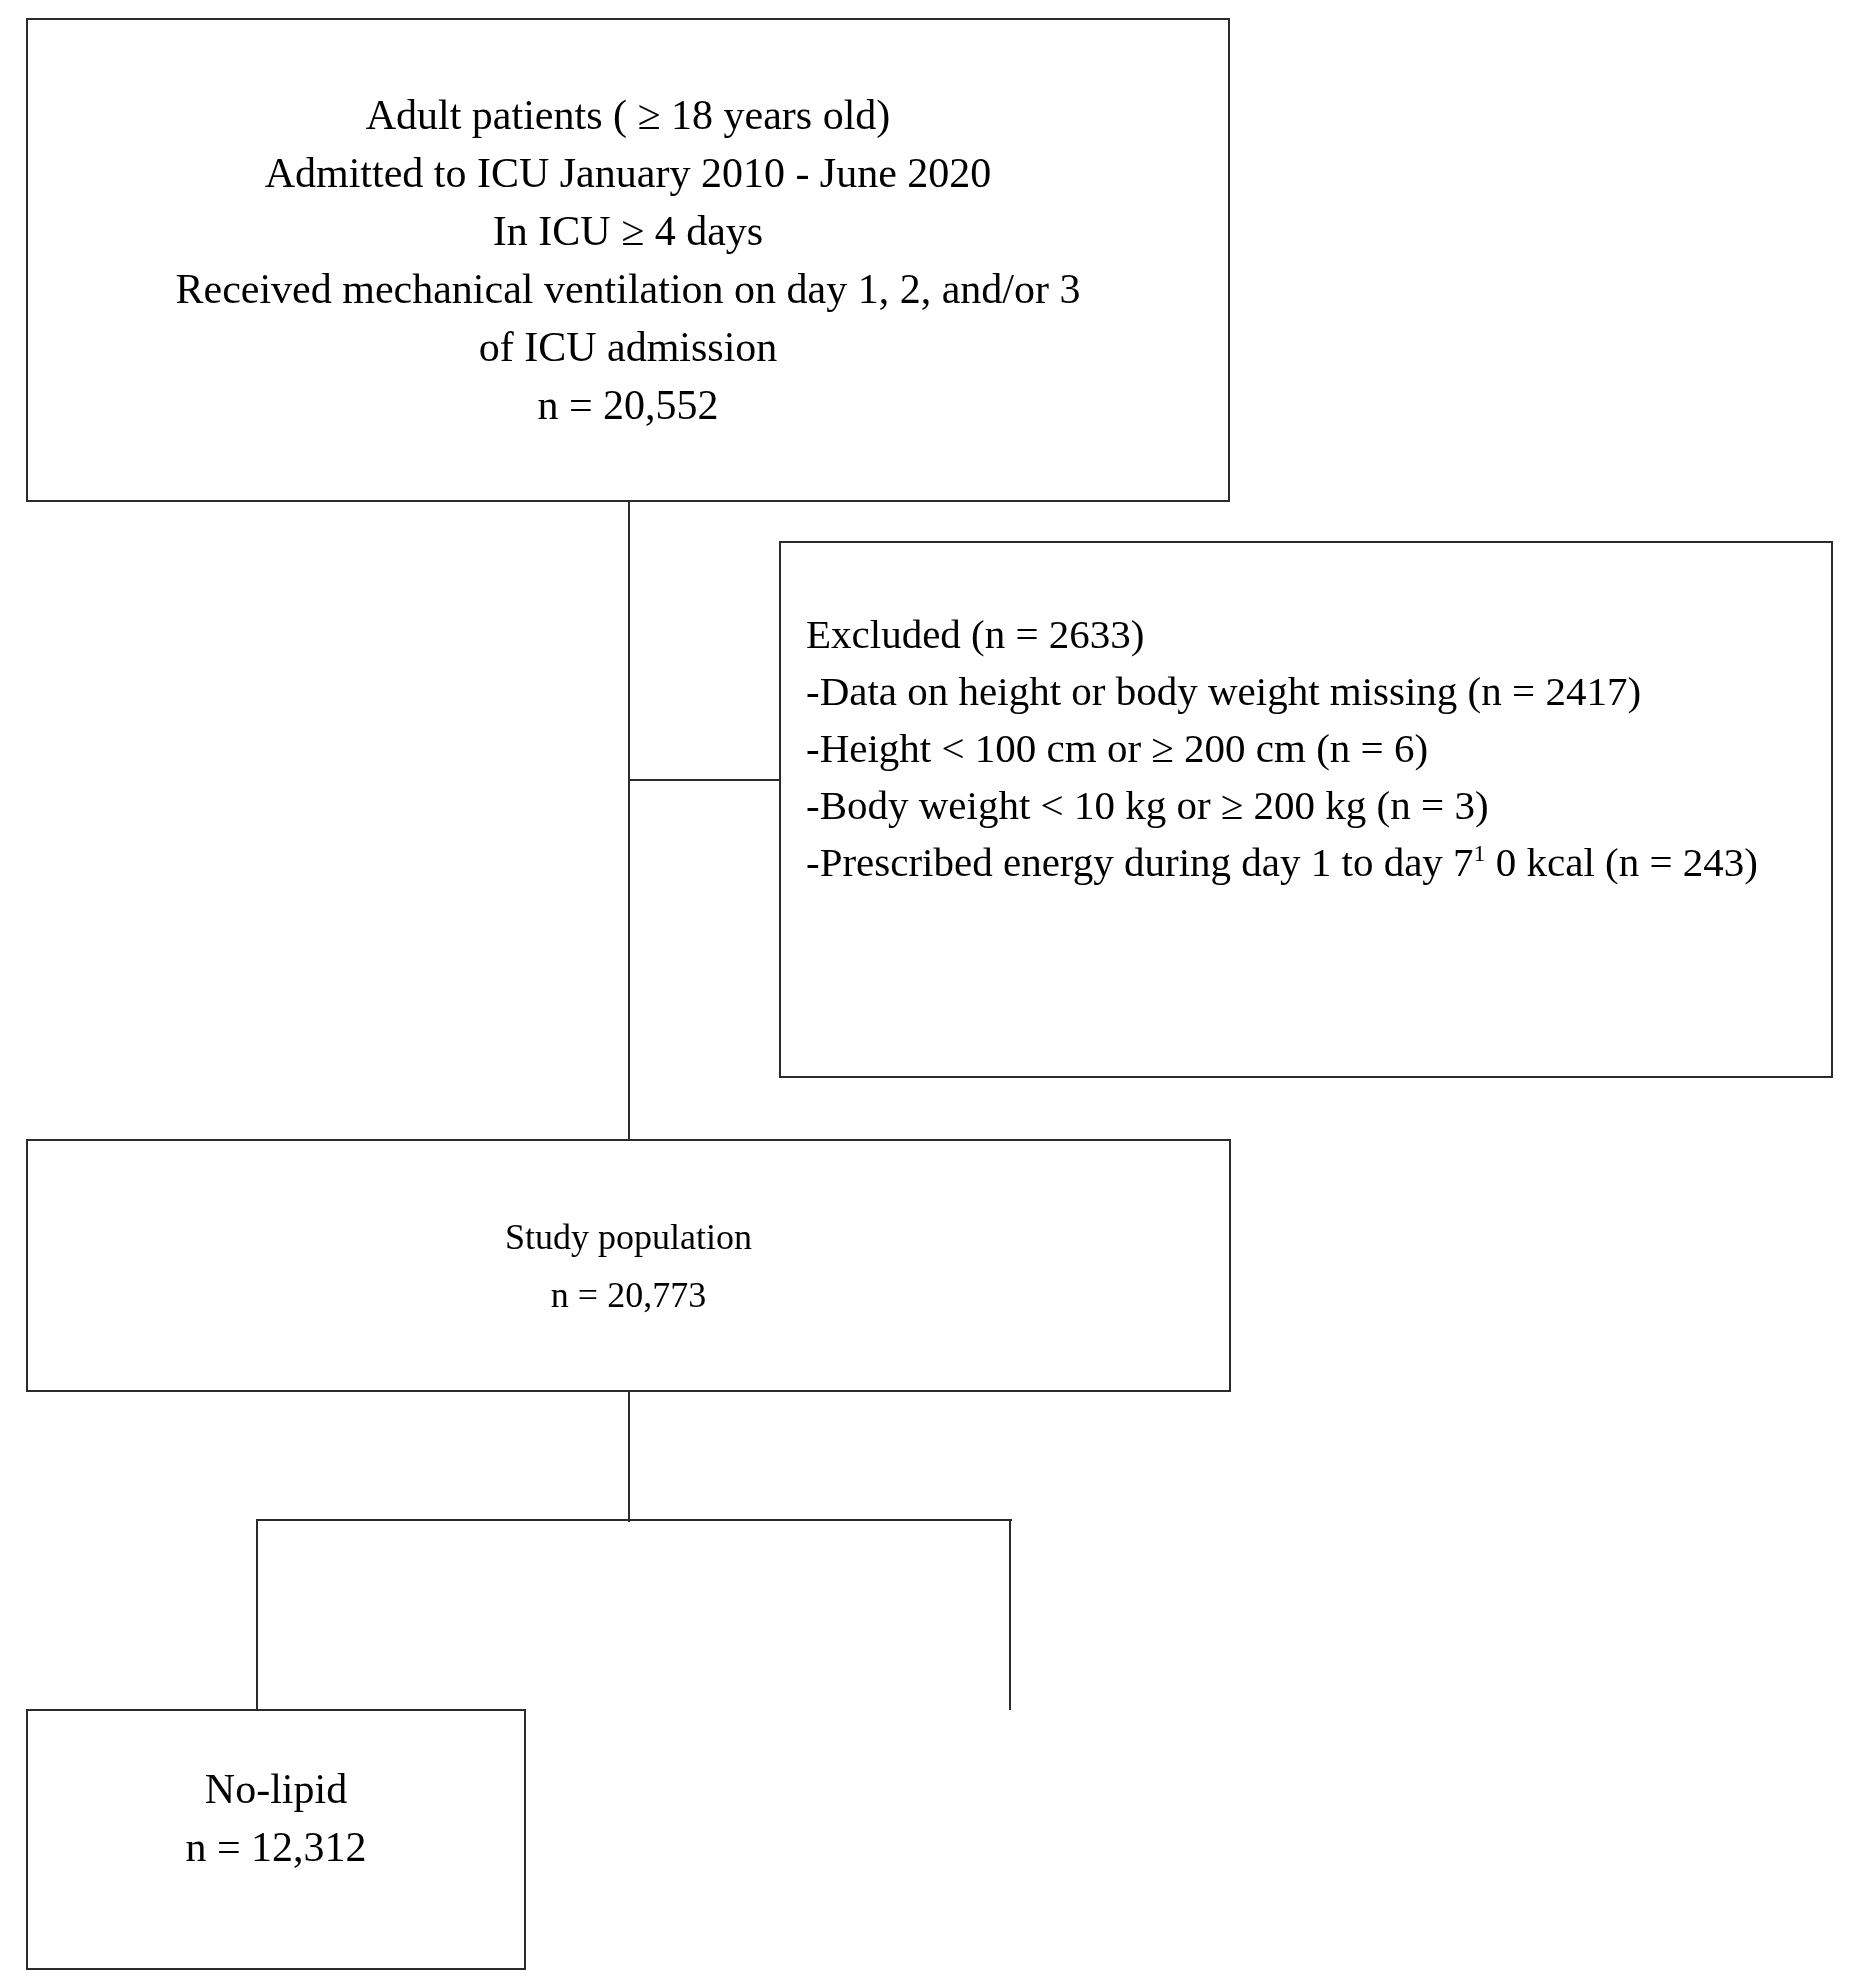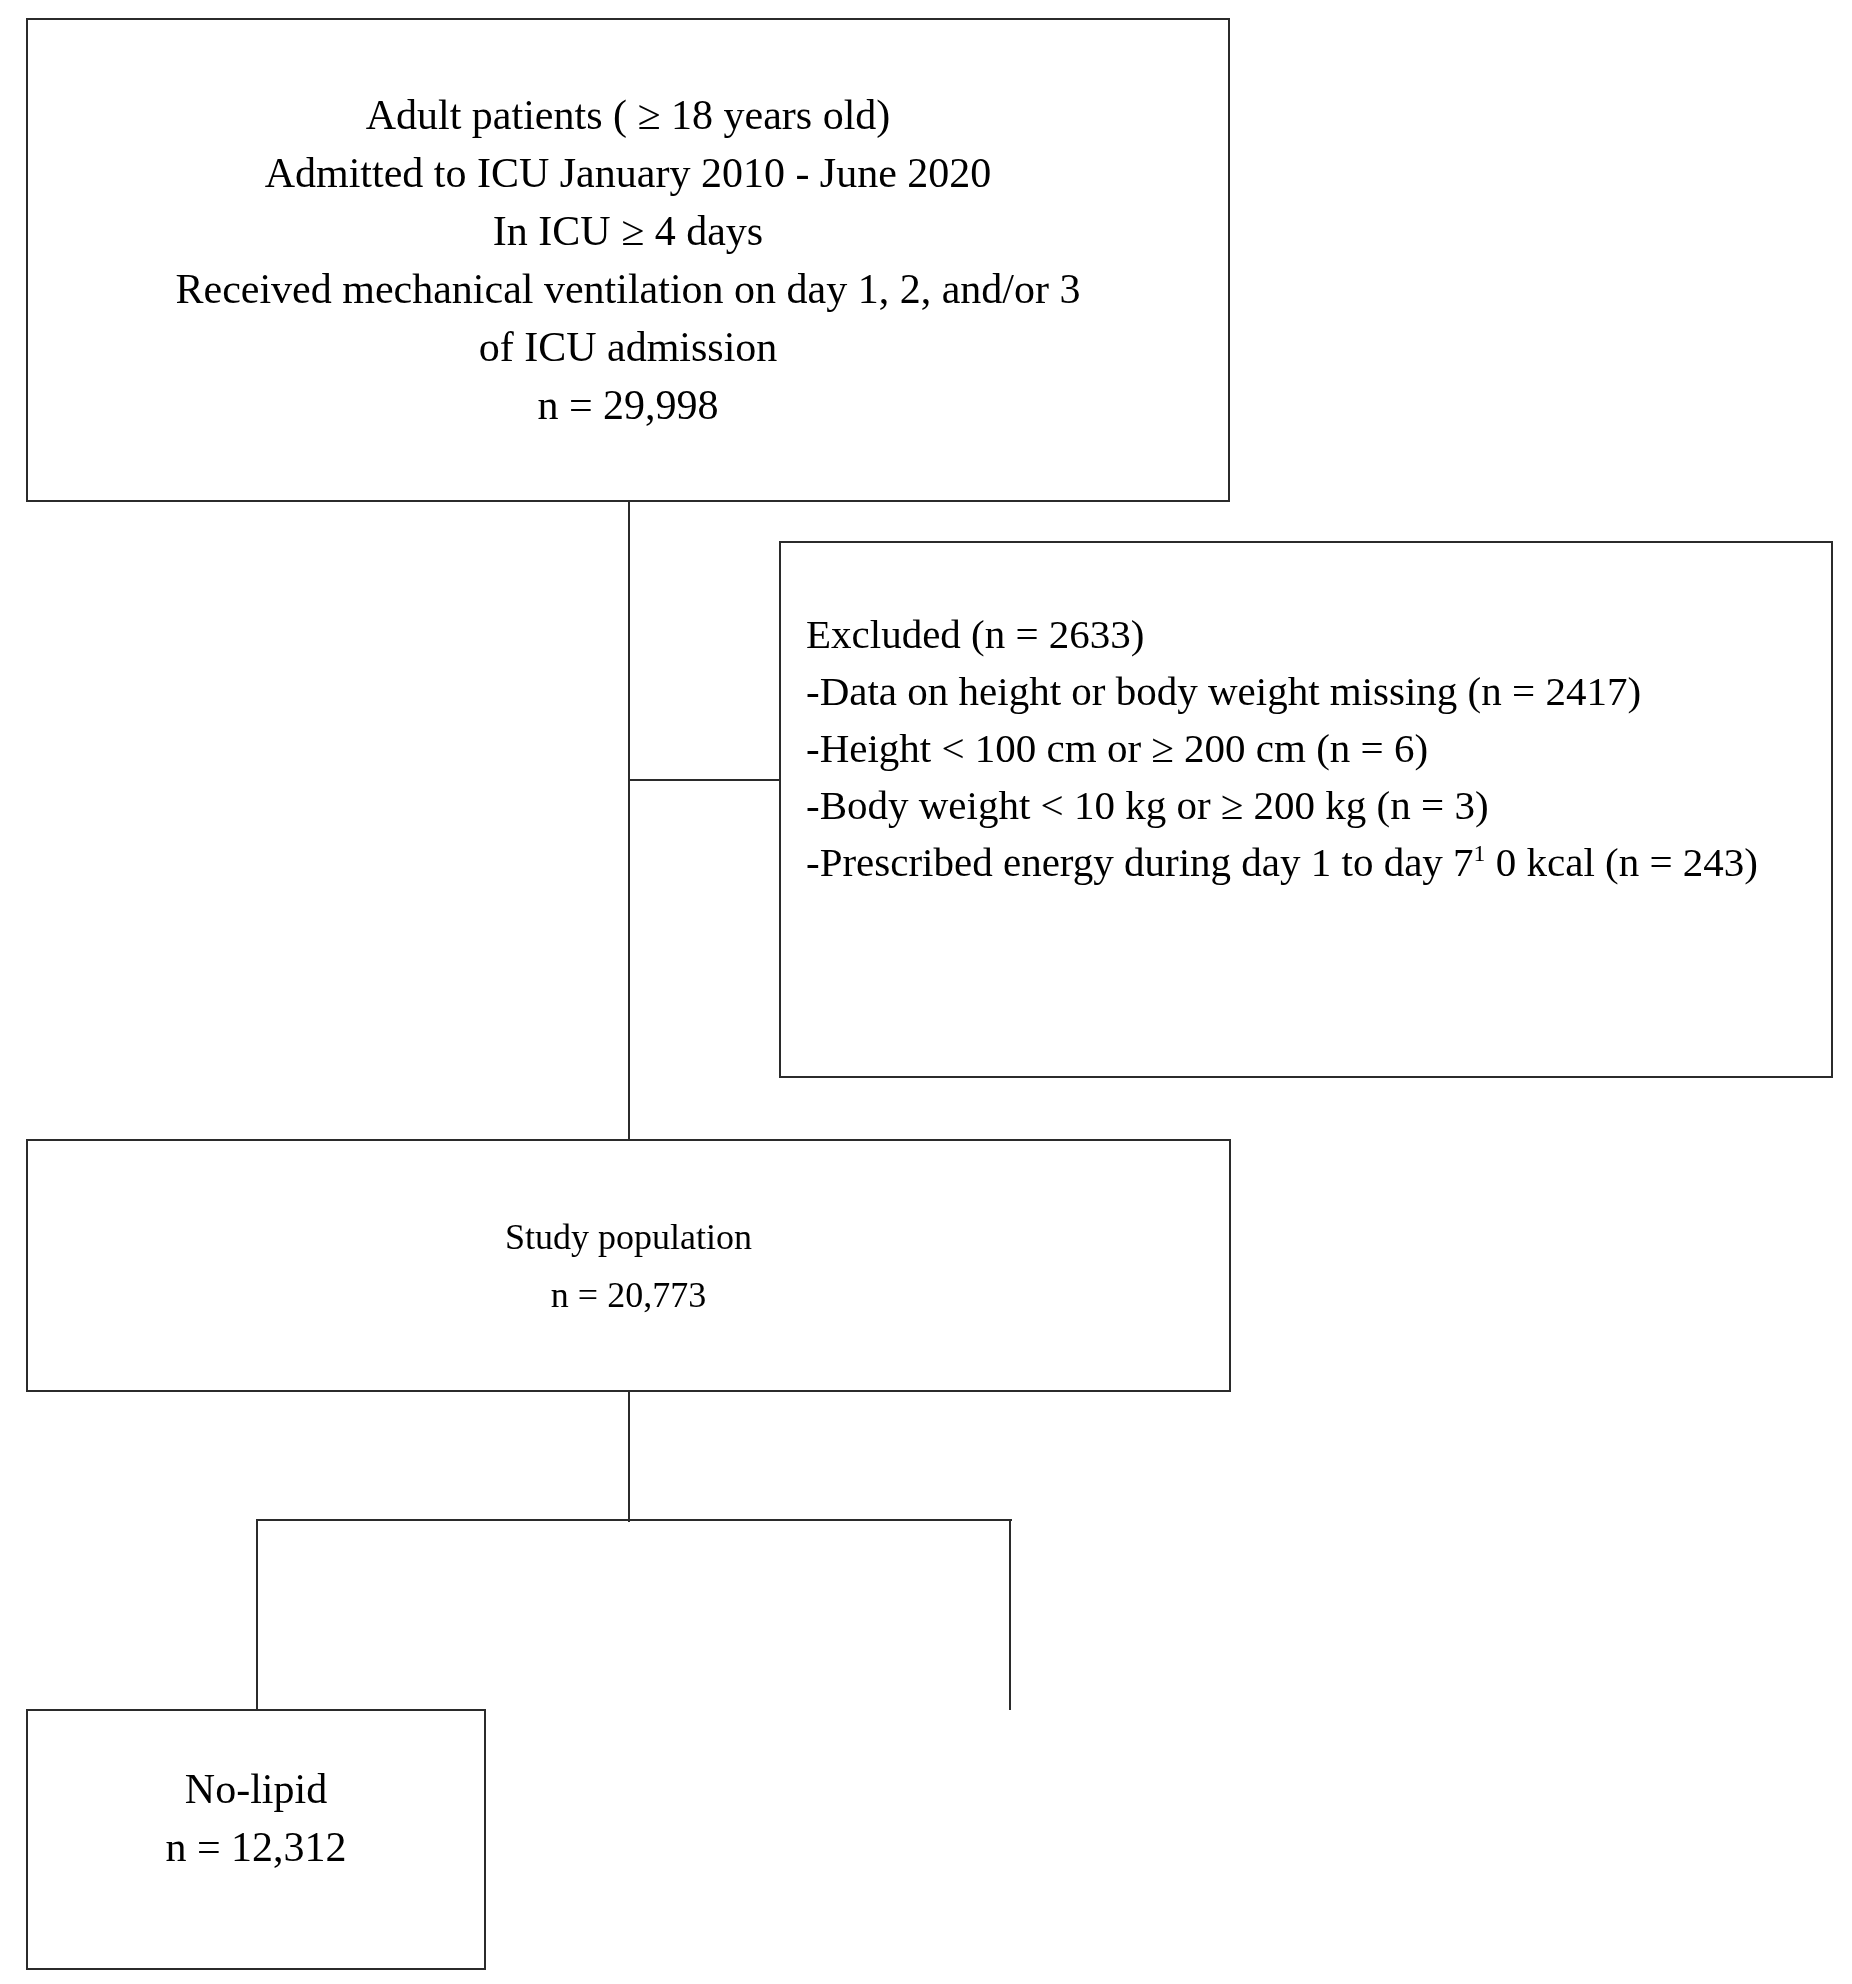--- a/index.html
+++ b/index.html
@@ -79,21 +79,21 @@
   }
   #box-study .txt-line {
     font-size: 36px;
     line-height: 58px;
     white-space: nowrap;
   }
 
   
   #box-nolipid {
     left: 26px; top: 1709px;
-    width: 460px; height: 261px;
+    width: 500px; height: 261px;
   }
   #box-withlipid {
     left: 779px; top: 1709px;
     width: 459px; height: 261px;
   }
   .arm-box .txt-line {
     font-size: 42px;
     line-height: 58px;
     white-space: nowrap;
   }
@@ -115,21 +115,21 @@
 <body>
 
 <div id="canvas">
 
   <div class="fc-box center" id="box-eligibility">
     <div class="txt-line">Adult patients ( ≥ 18 years old)</div>
     <div class="txt-line">Admitted to ICU  January 2010  - June 2020</div>
     <div class="txt-line">In ICU ≥ 4 days</div>
     <div class="txt-line">Received mechanical ventilation on day 1, 2, and/or 3</div>
     <div class="txt-line">of ICU admission</div>
-    <div class="txt-line">n = 29,998</div>
+    <div class="txt-line">n = 20,552</div>
   </div>
 
   <div class="fc-line v-line" id="conn-trunk-1"></div>
   <div class="fc-line h-line" id="conn-excl-h"></div>
   <div class="fc-line v-line" id="conn-trunk-2"></div>
 
   <div class="fc-box left" id="box-excluded">
     <div class="ex-stack">
       <div class="txt-line">Excluded (n = 2633)</div>
       <div class="txt-line">-Data  on height or body weight missing (n = 2417)</div>

